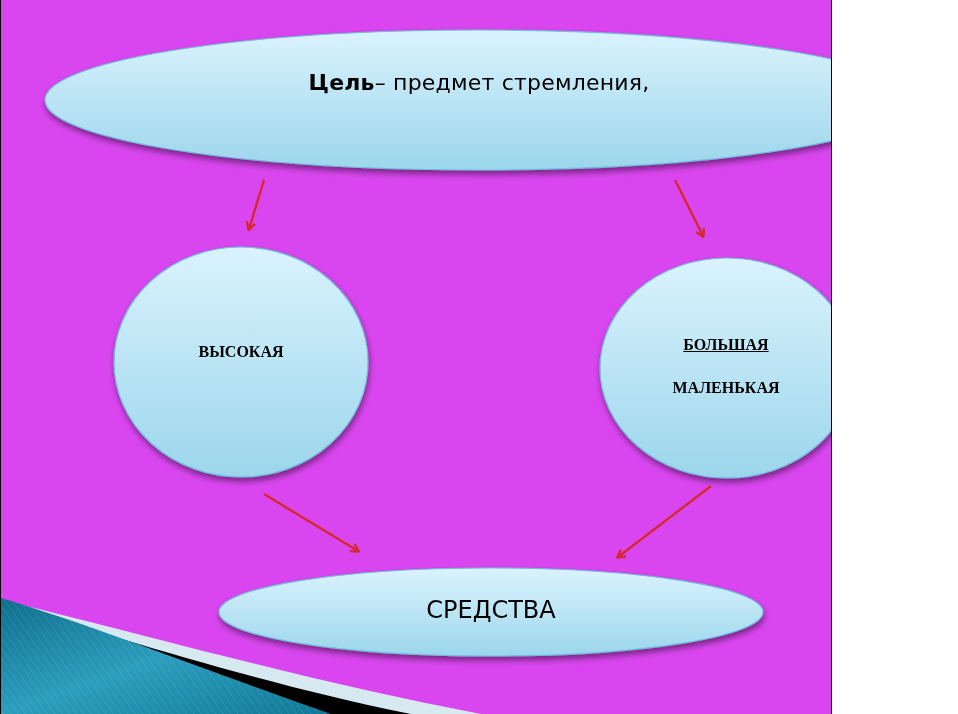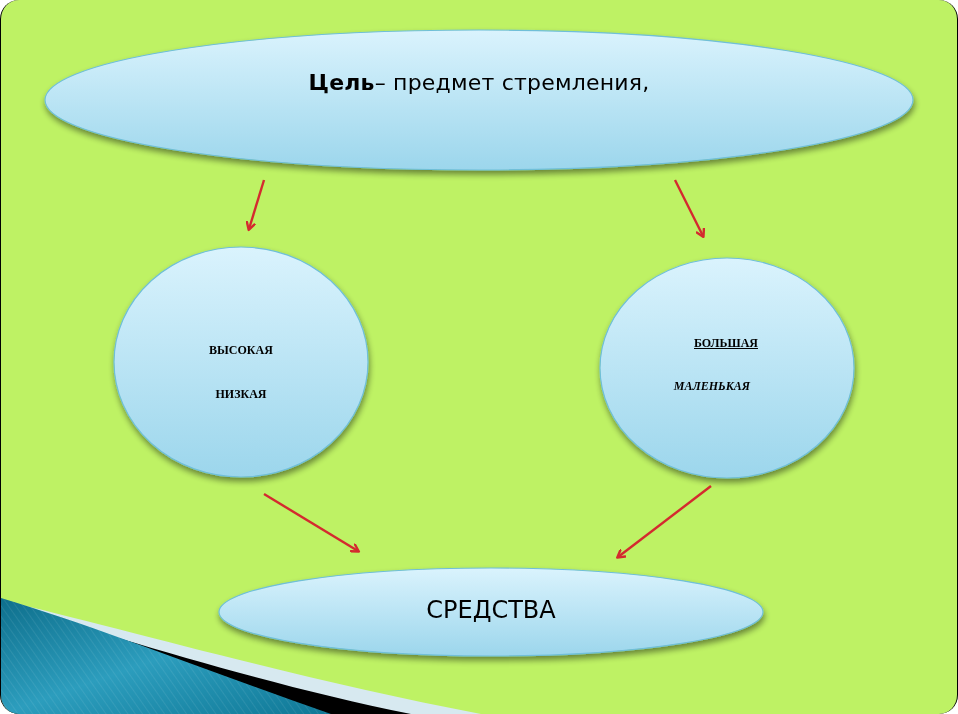--- a/index.html
+++ b/index.html
@@ -5,28 +5,27 @@
     html, body {
       margin: 0;
       padding: 0;
       width: 958px;
       height: 714px;
       overflow: hidden;
       background: #ffffff;
     }
     .slide {
       position: relative;
-      width: 958px;
+      width: 832px;
       height: 714px;
-      background: #bef264;
+      background: #d946ef;
       box-sizing: border-box;
       border-left: 1px solid #000;
       border-right: 1px solid #000;
       overflow: hidden;
-      border-radius: 19px;
     }
     svg.diagram {
       position: absolute;
       left: 0;
       top: 0;
       width: 958px;
       height: 714px;
     }
     .label {
       position: absolute;
@@ -39,21 +38,21 @@
     }
     .serif-bold {
       font-family: "Liberation Serif", serif;
       font-weight: bold;
     }
     .goal-line {
       font-size: 22px;
       letter-spacing: 0.2px;
     }
     .goal-line b { font-weight: bold; }
-    .circle-text { font-size: 12px; }
+    .circle-text { font-size: 16px; }
     .means-text { font-size: 24px; }
   </style>
 </head>
 <body>
 
 <div class="slide">
   <svg class="diagram" viewBox="0 0 958 714">
     <defs>
       <linearGradient id="blueFill" x1="0" y1="0" x2="0" y2="1">
         <stop offset="0" stop-color="#daf3fd"></stop>
@@ -103,19 +102,18 @@
     <line x1="674" y1="180" x2="702" y2="236" stroke="#d42a2f" stroke-width="2.4" marker-end="url(#arrowhead)"></line>
     <line x1="263" y1="494" x2="357" y2="551" stroke="#d42a2f" stroke-width="2.4" marker-end="url(#arrowhead)"></line>
     <line x1="710" y1="486" x2="617" y2="557" stroke="#d42a2f" stroke-width="2.4" marker-end="url(#arrowhead)"></line>
   </svg>
 
   <div class="label sans goal-line" style="left:178px; top:70px; width:600px;">
     <b>Цель</b><span>– предмет стремления,</span>
   </div>
 
   <div class="label serif-bold circle-text" style="left:140px; top:343px; width:200px;">ВЫСОКАЯ</div>
-  <div class="label serif-bold circle-text" style="left:140px; top:387px; width:200px;">НИЗКАЯ</div>
 
   <div class="label serif-bold circle-text" style="left:625px; top:336px; width:200px;text-decoration:underline;">БОЛЬШАЯ</div>
-  <div class="label serif-bold circle-text" style="left:611px; top:379px; width:200px;font-style:italic;">МАЛЕНЬКАЯ</div>
+  <div class="label serif-bold circle-text" style="left:625px; top:379px; width:200px;">МАЛЕНЬКАЯ</div>
 
   <div class="label sans means-text" style="left:340px; top:596px; width:300px;">СРЕДСТВА</div>
 </div>
 
 </body></html>

